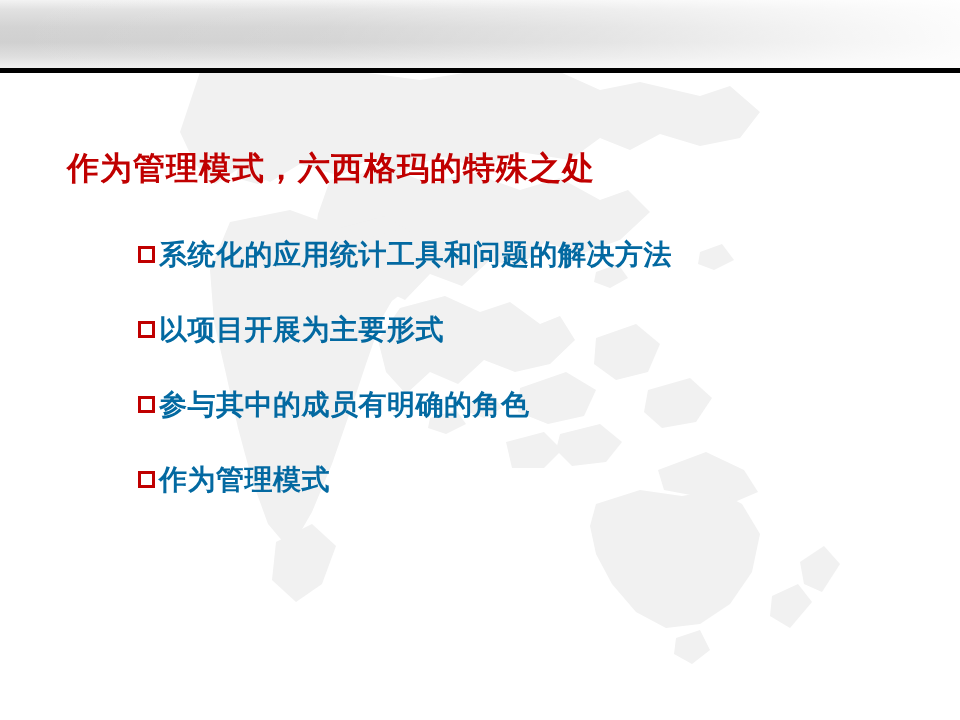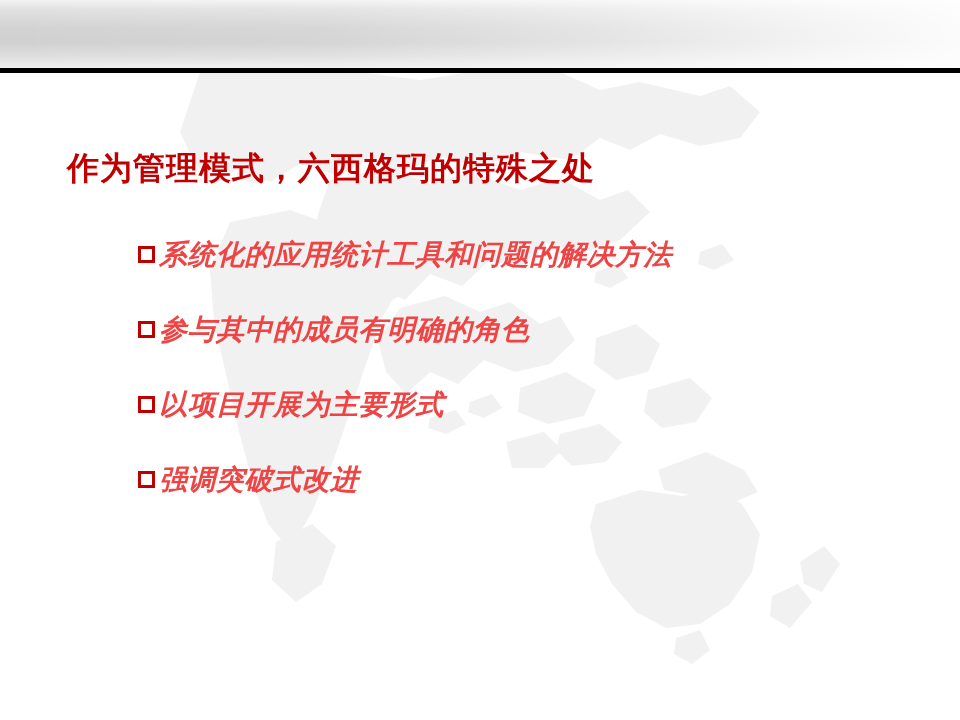--- a/index.html
+++ b/index.html
@@ -132,23 +132,22 @@
     margin-right: 4px;
     border: 3px solid #c00000;
     background: #ffffff;
     box-sizing: border-box;
   }
   .bullet-text {
     flex: 0 0 auto;
     font-size: 28px;
     line-height: 34px;
     font-weight: bold;
-    color: #ef4444;
+    color: #0369a1;
     letter-spacing: 0.5px;
-    font-style: italic;
   }
 </style>
 </head>
 <body>
 
 <div class="slide">
 
   <div class="watermark">
     <svg viewBox="0 0 960 648" preserveAspectRatio="none" aria-hidden="true">
       <g fill="#f1f1f1">
@@ -208,30 +207,30 @@
 
     <div class="bullet-list">
 
       <div class="bullet-item">
         <span class="bullet-marker"></span>
         <span class="bullet-text">系统化的应用统计工具和问题的解决方法</span>
       </div>
 
       <div class="bullet-item">
         <span class="bullet-marker"></span>
+        <span class="bullet-text">以项目开展为主要形式</span>
+      </div>
+
+      <div class="bullet-item">
+        <span class="bullet-marker"></span>
         <span class="bullet-text">参与其中的成员有明确的角色</span>
       </div>
 
       <div class="bullet-item">
         <span class="bullet-marker"></span>
-        <span class="bullet-text">以项目开展为主要形式</span>
-      </div>
-
-      <div class="bullet-item">
-        <span class="bullet-marker"></span>
-        <span class="bullet-text">强调突破式改进</span>
+        <span class="bullet-text">作为管理模式</span>
       </div>
 
 
     </div>
   </div>
 
 </div>
 
 </body></html>

